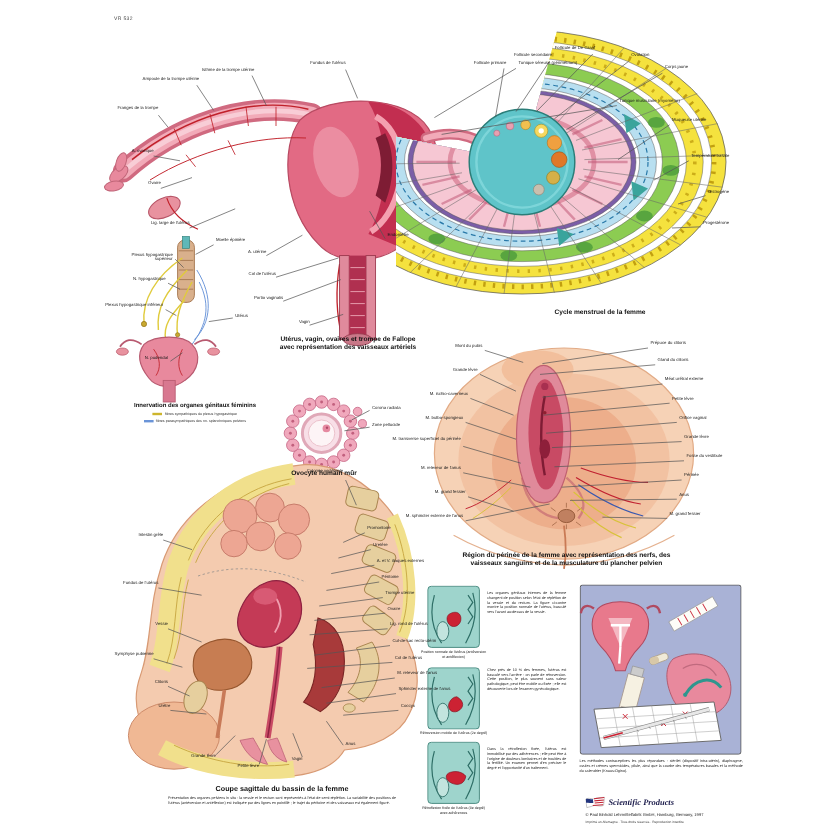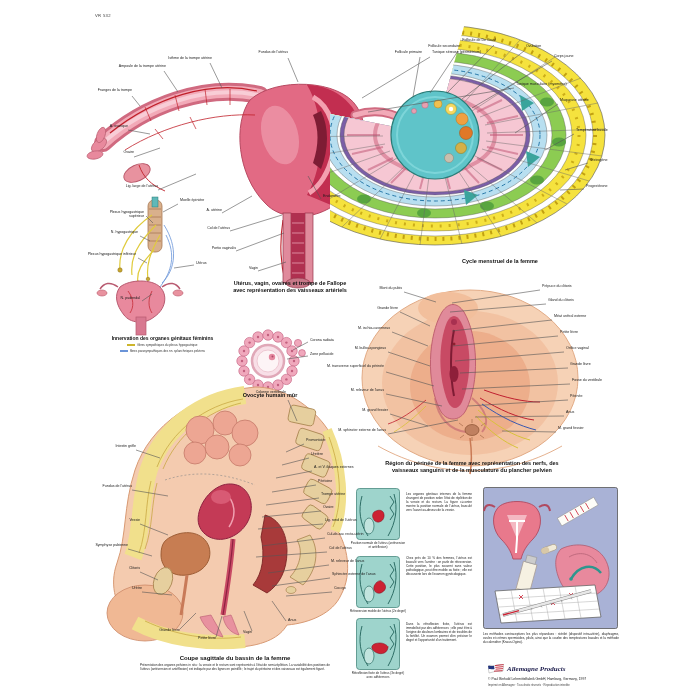--- a/index.html
+++ b/index.html
@@ -444,18 +444,18 @@
   <div class="fine" style="left:406px;top:622px;width:66px">Dans la rétroflexion fixée, l'utérus est immobilisé par des adhérences ; elle peut être à l'origine de douleurs lombaires et de troubles de la fertilité. Un examen permet d'en préciser le degré et l'opportunité d'un traitement.</div>
 
   <div class="fine" style="left:483px;top:632px;width:136px">Les méthodes contraceptives les plus répandues : stérilet (dispositif intra-utérin), diaphragme, ovules et crèmes spermicides, pilule, ainsi que la courbe des températures basales et la méthode du calendrier (Knaus-Ogino).</div>
 
   <div class="abs" style="left:488px;top:664px;display:flex;align-items:center;gap:3px">
     <svg width="16" height="10" viewBox="0 0 16 10">
       <path d="M0,2 C3,0 6,3 9,1 L16,0 L15,7 C12,9 8,6 5,8 L1,9 Z" fill="#ffffff" stroke="#888" stroke-width="0.4"></path>
       <path d="M0,2 C2,1 4,2.6 6,1.8 L6.5,5 C4.5,5.8 2.5,4.4 0.6,5.2 Z" fill="#23357e"></path>
       <path d="M7,1.6 L15.6,0.6 M7.3,3.4 L15.3,2.6 M7.6,5.2 L15,4.6 M6,7.2 L14.6,6.6" stroke="#c22233" stroke-width="0.9"></path>
     </svg>
-    <span class="brand">Allemagne Products</span>
+    <span class="brand">Scientific Products</span>
   </div>
   <div class="copy abs" style="left:488px;top:677px;width:140px">© Paul Binhold Lehrmittelfabrik GmbH, Hamburg, Germany, 1997</div>
   <div class="copy2 abs" style="left:488px;top:684px;width:140px">Imprimé en Allemagne · Tous droits réservés · Reproduction interdite</div>
 
 </div>
 
 </body></html>

